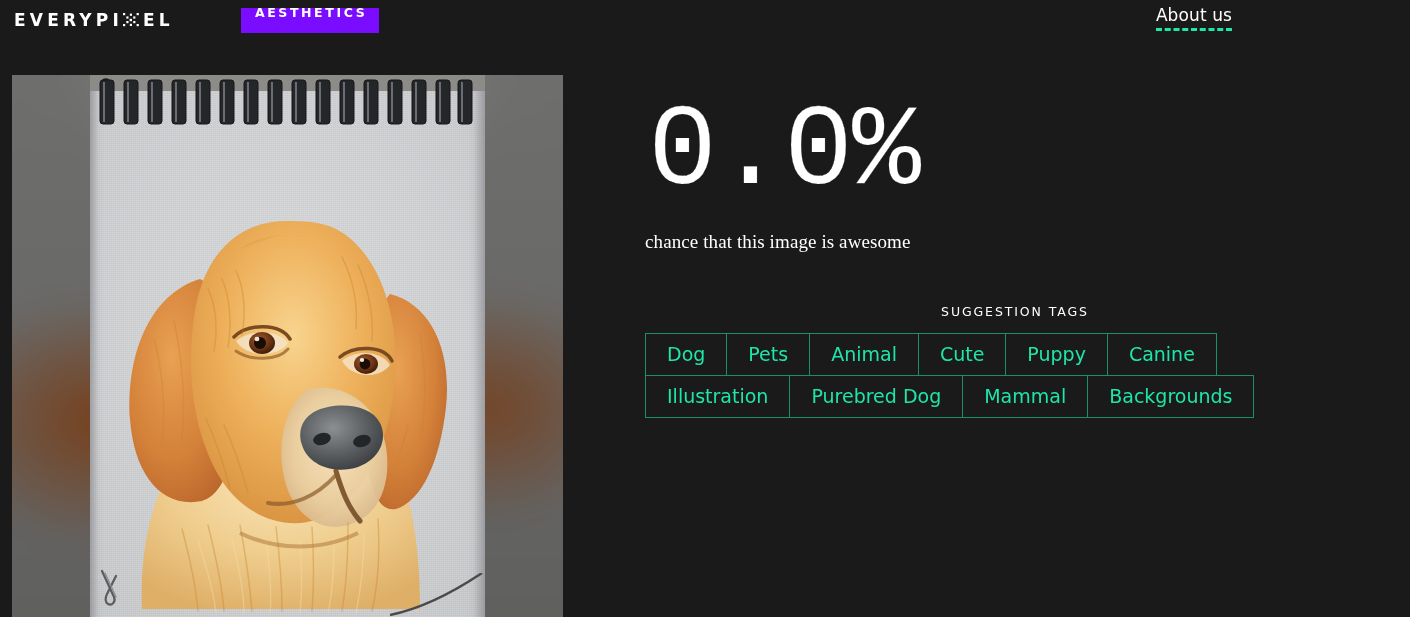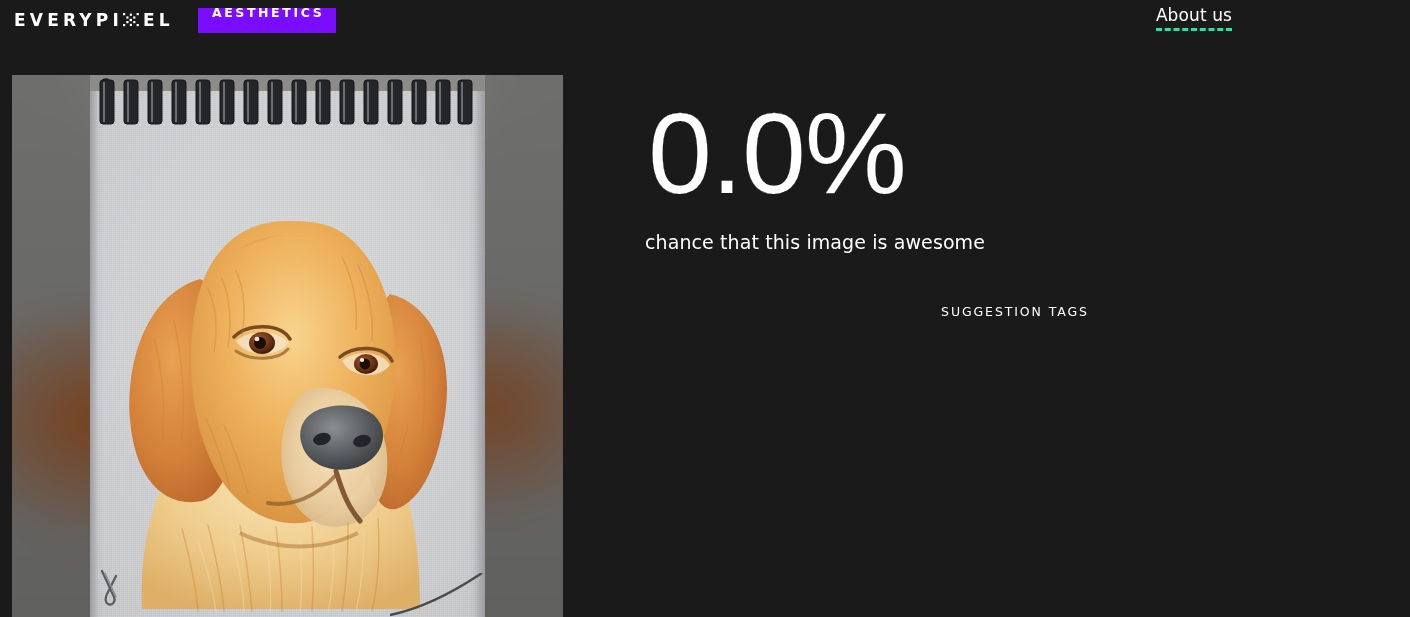--- a/index.html
+++ b/index.html
@@ -19,20 +19,21 @@
 
   
   .header {
     position: absolute;
     top: 0; left: 0;
     width: 1286px;
     height: 55px;
     display: flex;
     align-items: flex-start;
     padding: 8px 0 0 0;
+    gap: 43px;
   }
 
   .brand {
     display: flex;
     align-items: center;
     margin-left: 14px;
     height: 24px;
   }
 
   .brand-word {
@@ -190,37 +191,38 @@
 
   
   .content {
     position: absolute;
     left: 645px;
     top: 75px;
     width: 740px;
   }
 
   .score {
-    font-family: Liberation Sans, sans-serif;
+    font-family: Liberation Mono, monospace;
     font-weight: 100;
     font-size: 115px;
     line-height: 122px;
     letter-spacing: -1px;
     color: #ffffff;
     margin-top: 17px;
     margin-left: 3px;
     -webkit-text-stroke: 0.2px #1a1a1a;
   }
 
   .score-caption {
     font-size: 19px;
     color: #ffffff;
     margin-top: 16px;
     line-height: 24px;
     letter-spacing: 0.1px;
+    font-family: Liberation Serif, serif;
   }
 
   .tags-label {
     margin-top: 50px;
     font-size: 12.5px;
     letter-spacing: 1.9px;
     color: #ffffff;
     text-transform: uppercase;
     line-height: 16px;
     text-align: center;
@@ -461,13 +463,25 @@
   </div>
 </div>
 
 <div class="content">
 
   <div class="score">0.0%</div>
   <div class="score-caption">chance that this image is awesome</div>
 
   <div class="tags-label">SUGGESTION TAGS</div>
 
+  <div class="tags-wrap">
+    <div class="tag">Dog</div>
+    <div class="tag">Pets</div>
+    <div class="tag">Animal</div>
+    <div class="tag">Cute</div>
+    <div class="tag">Puppy</div>
+    <div class="tag">Canine</div>
+    <div class="tag">Illustration</div>
+    <div class="tag">Purebred Dog</div>
+    <div class="tag">Mammal</div>
+    <div class="tag">Backgrounds</div>
+  </div>
 </div>
 
 </body></html>

